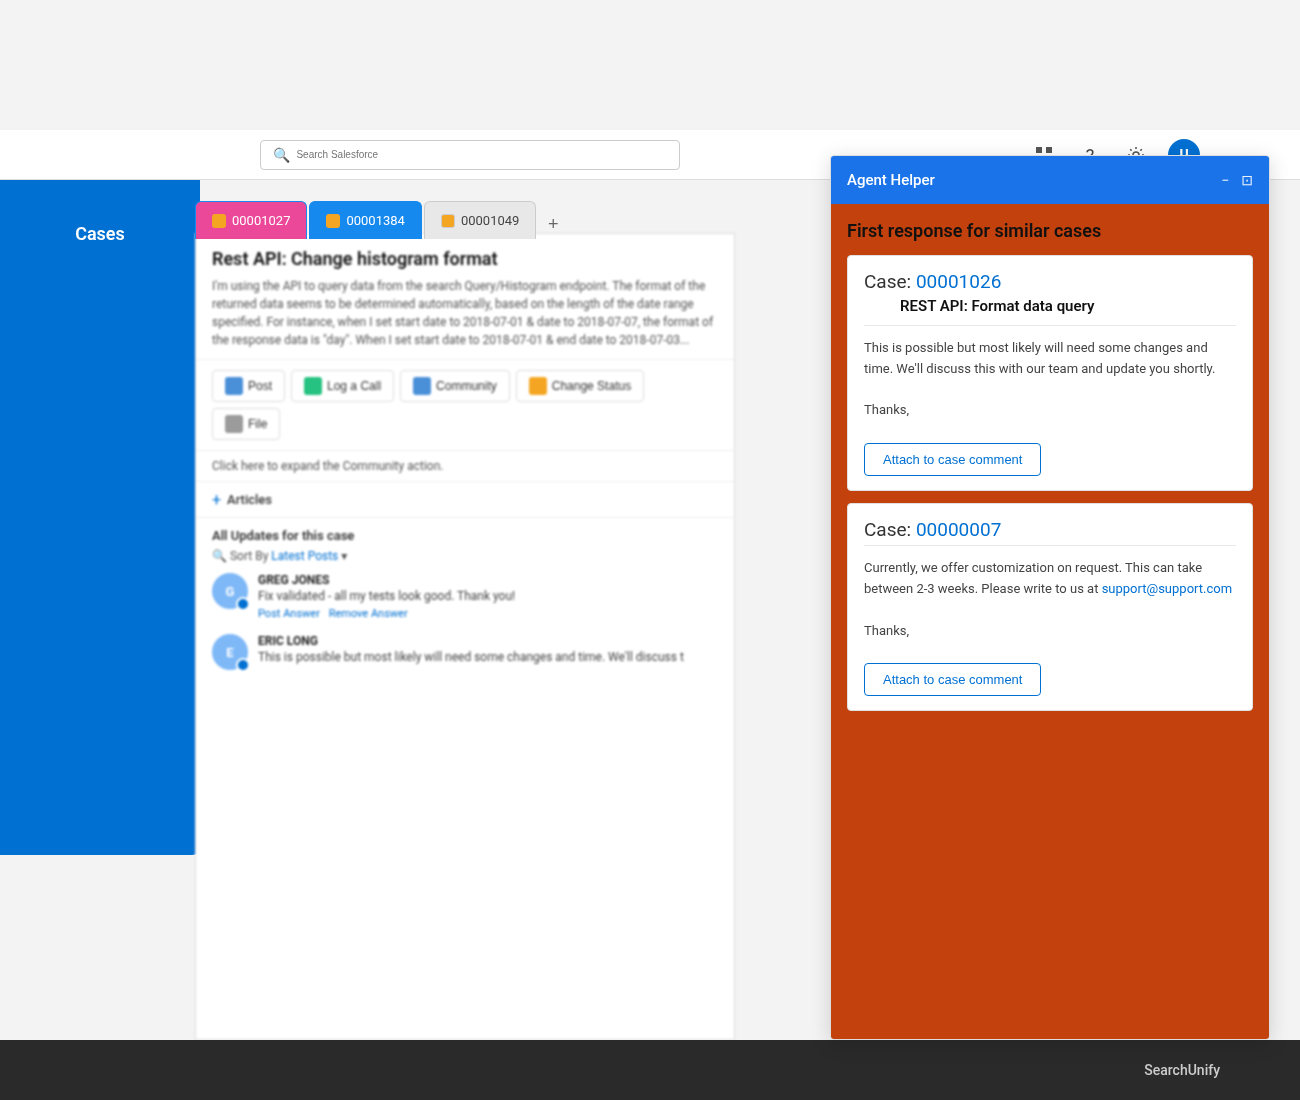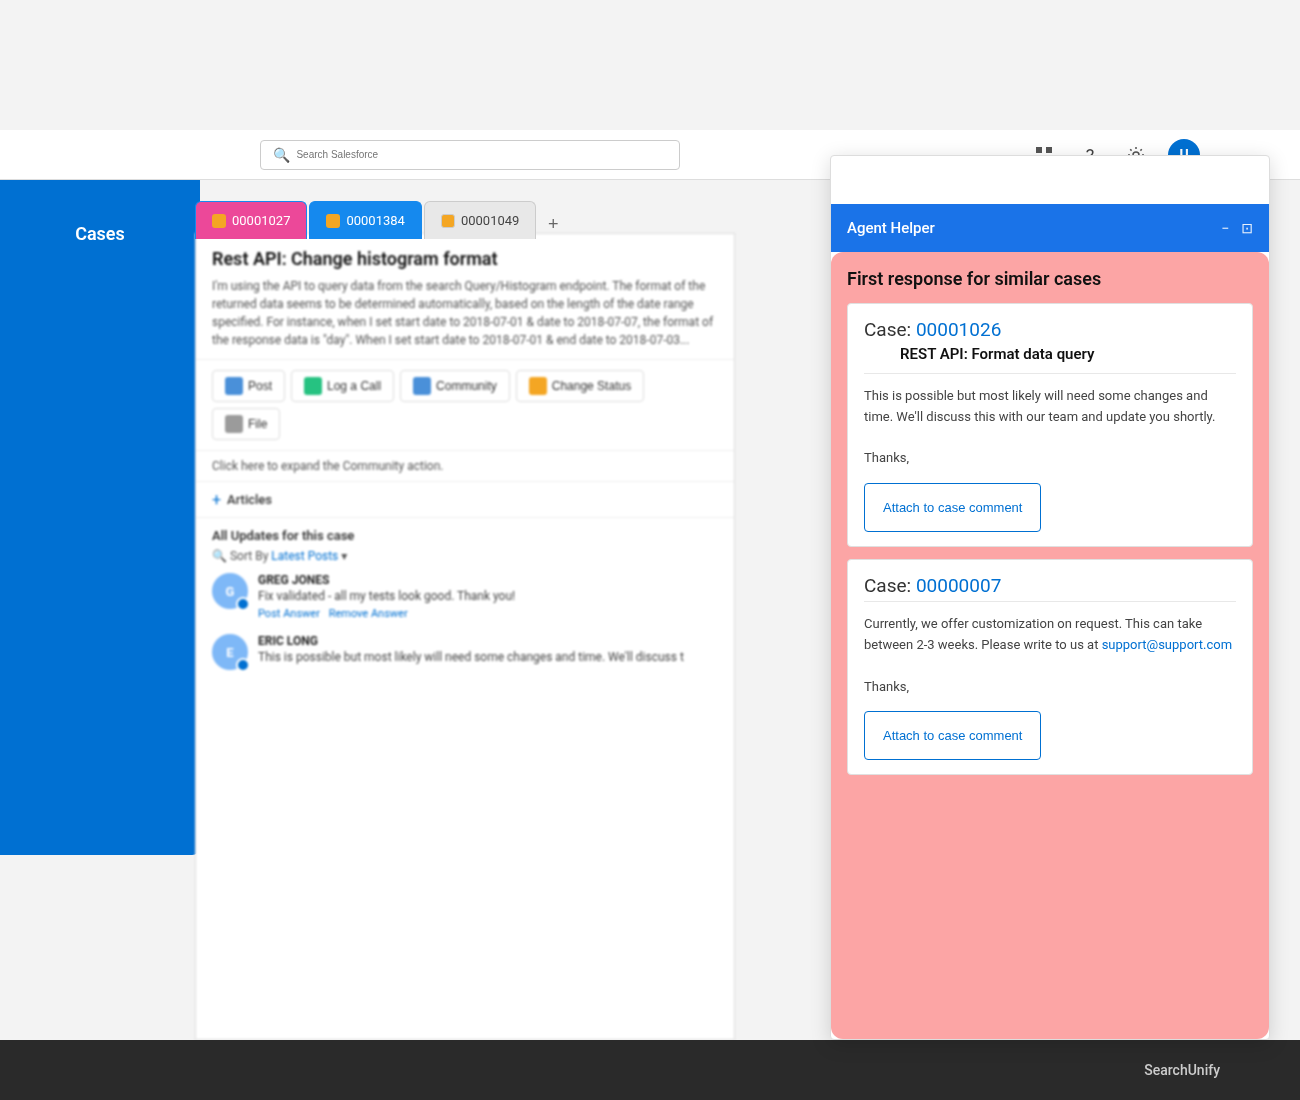--- a/index.html
+++ b/index.html
@@ -335,21 +335,20 @@
       z-index: 10;
     }
     .panel-header {
       background: #1a73e8;
       height: 48px;
       display: flex;
       align-items: center;
       justify-content: space-between;
       padding: 0 16px;
       flex-shrink: 0;
-      margin-top: 48px;
     }
     .panel-title-text {
       color: #fff;
       font-size: 15px;
       font-weight: 500;
     }
     .panel-header-icons {
       display: flex;
       align-items: center;
       gap: 12px;
@@ -358,22 +357,21 @@
       color: #fff;
       font-size: 14px;
       cursor: pointer;
       opacity: 0.9;
     }
 
     .panel-body {
       flex: 1;
       overflow-y: auto;
       padding: 16px;
-      background: #fca5a5;
-      border-radius: 12px;
+      background: #c2410c;
     }
     .panel-section-title {
       font-size: 18px;
       font-weight: 600;
       color: #111;
       margin-bottom: 14px;
     }
 
     
     .case-card {
@@ -404,29 +402,29 @@
       font-size: 13px;
       color: #444;
       line-height: 1.6;
       margin-bottom: 10px;
     }
     .case-card-body .email-link {
       color: #0070d2;
     }
     .attach-btn {
       display: inline-block;
-      padding: 16px 18px;
+      padding: 8px 18px;
       border: 1.5px solid #0070d2;
       border-radius: 4px;
       color: #0070d2;
       font-size: 13px;
       font-weight: 500;
       cursor: pointer;
       background: #fff;
-      margin-top: 4px;
+      margin-top: 12px;
     }
     .divider-line {
       height: 1px;
       background: #e8e8e8;
       margin: 4px 0 12px;
     }
   </style>
 </head>
 <body>
 

